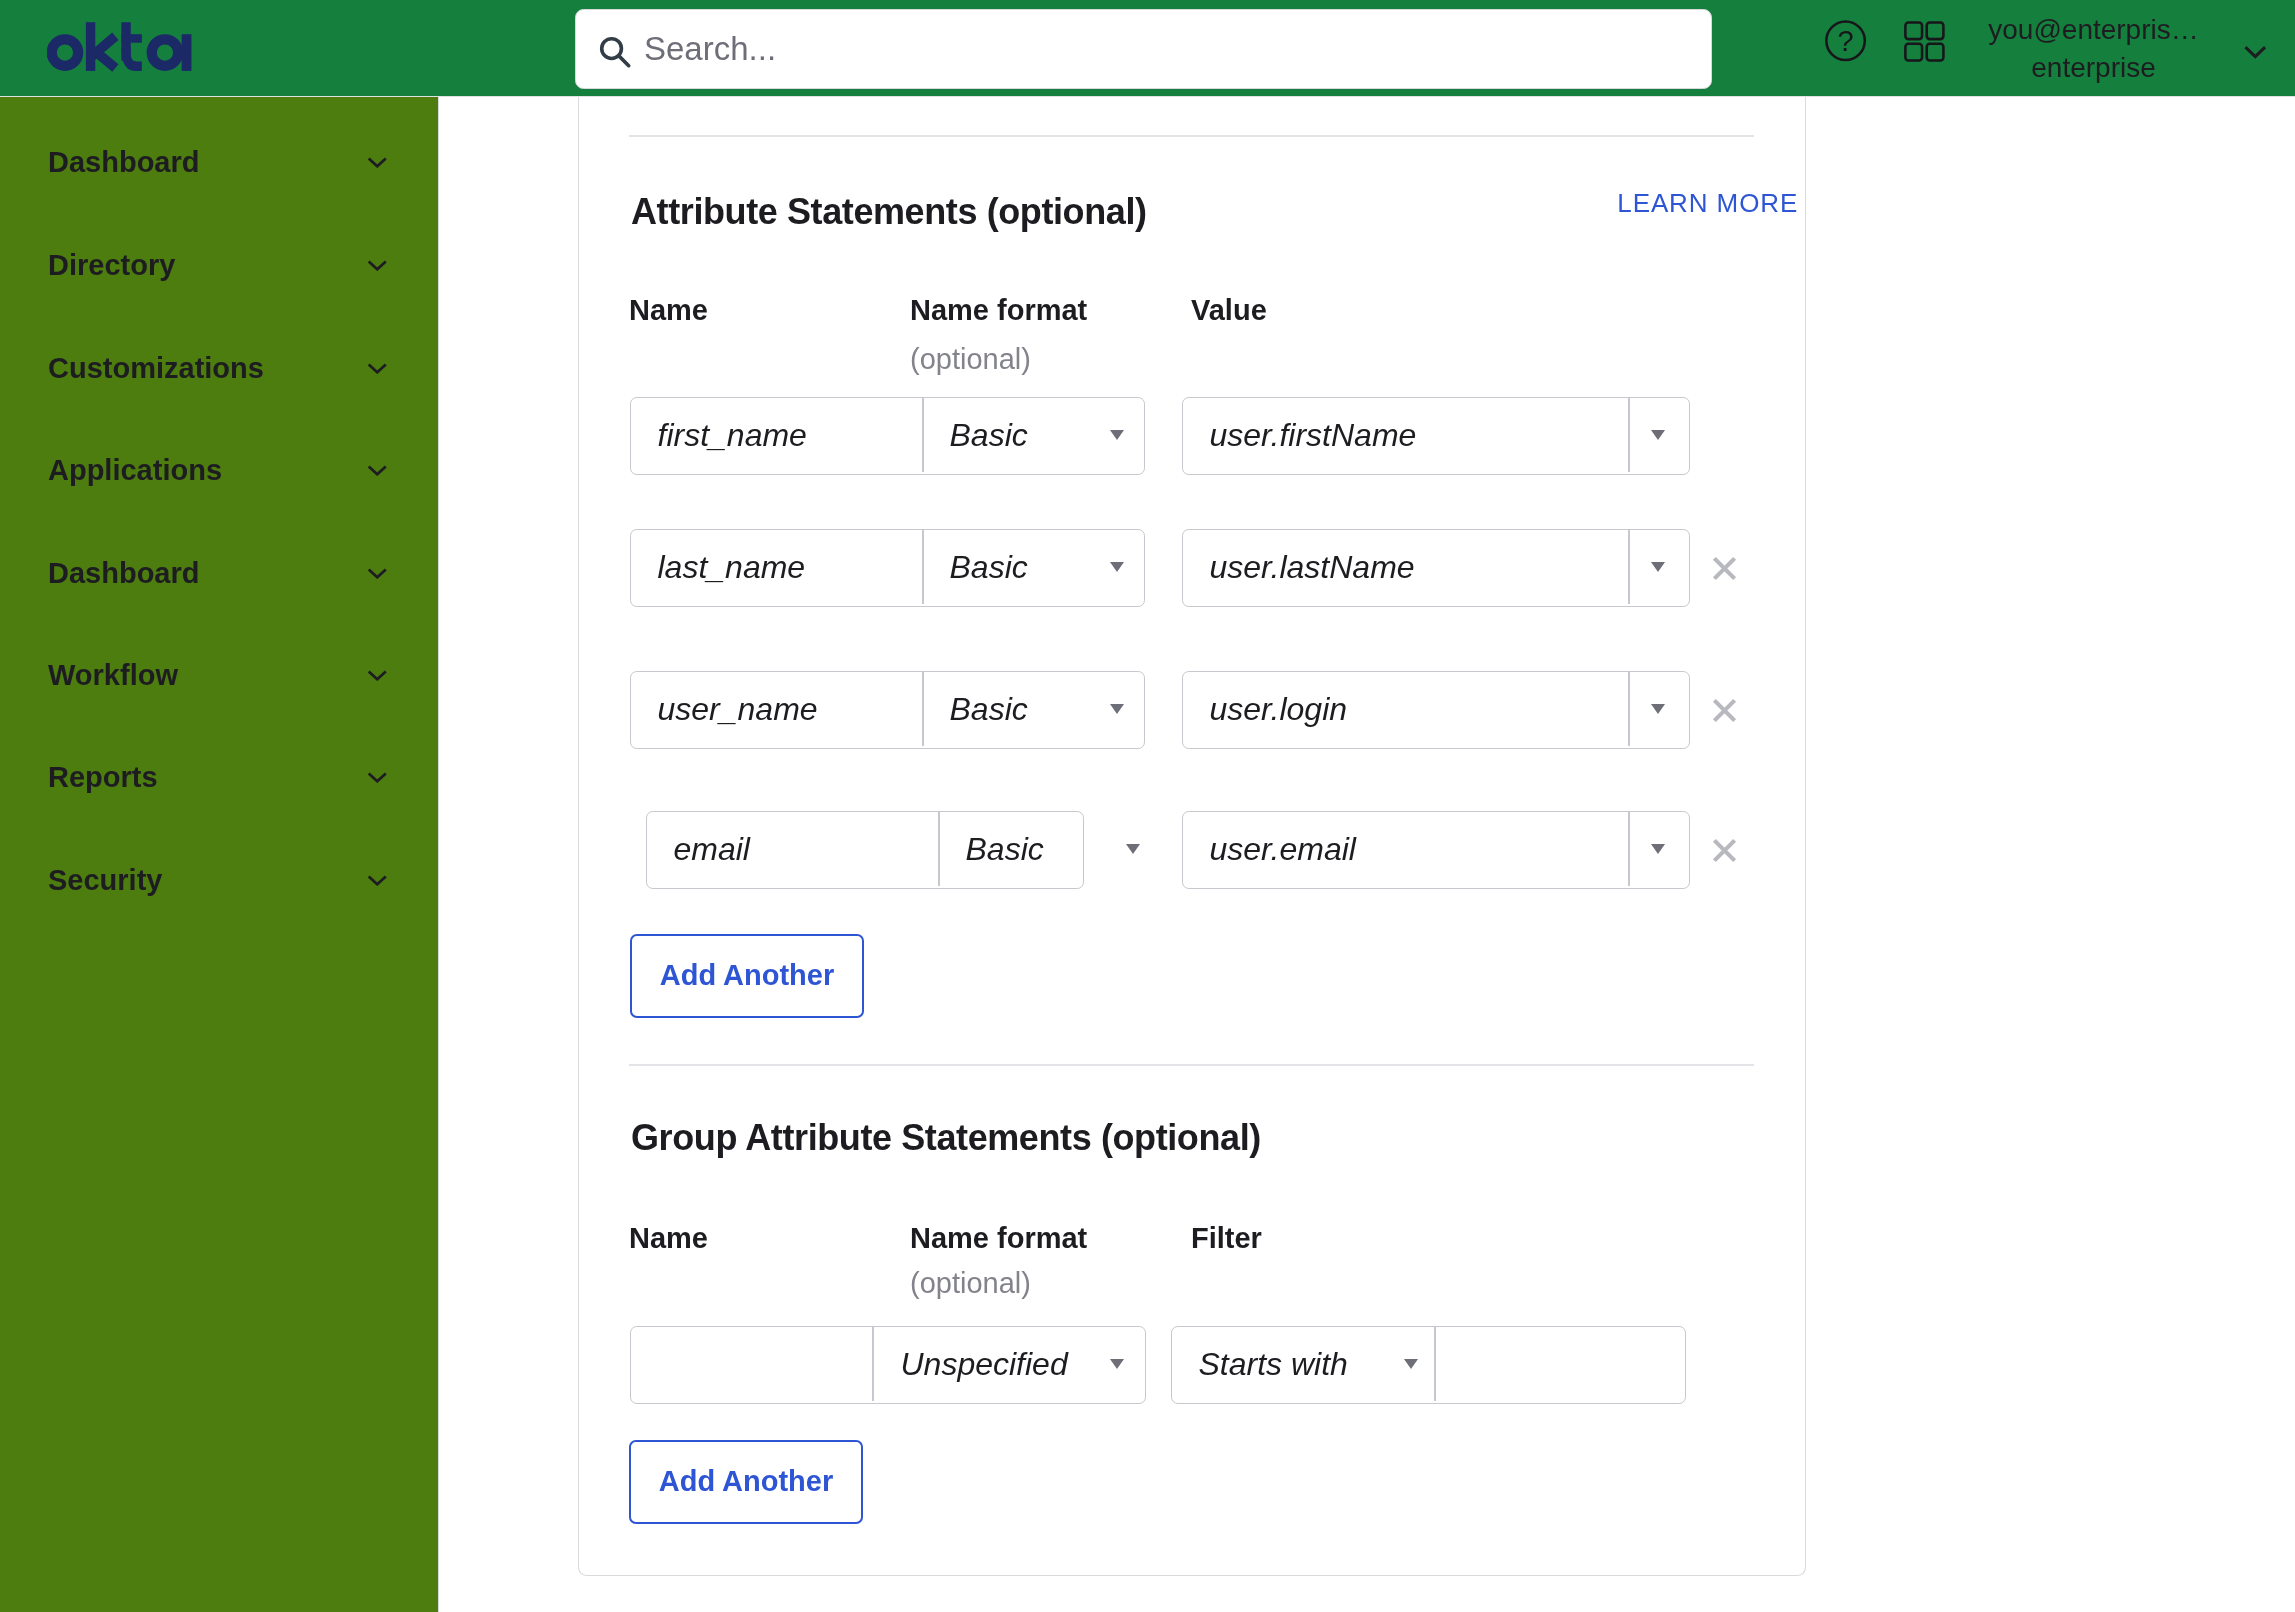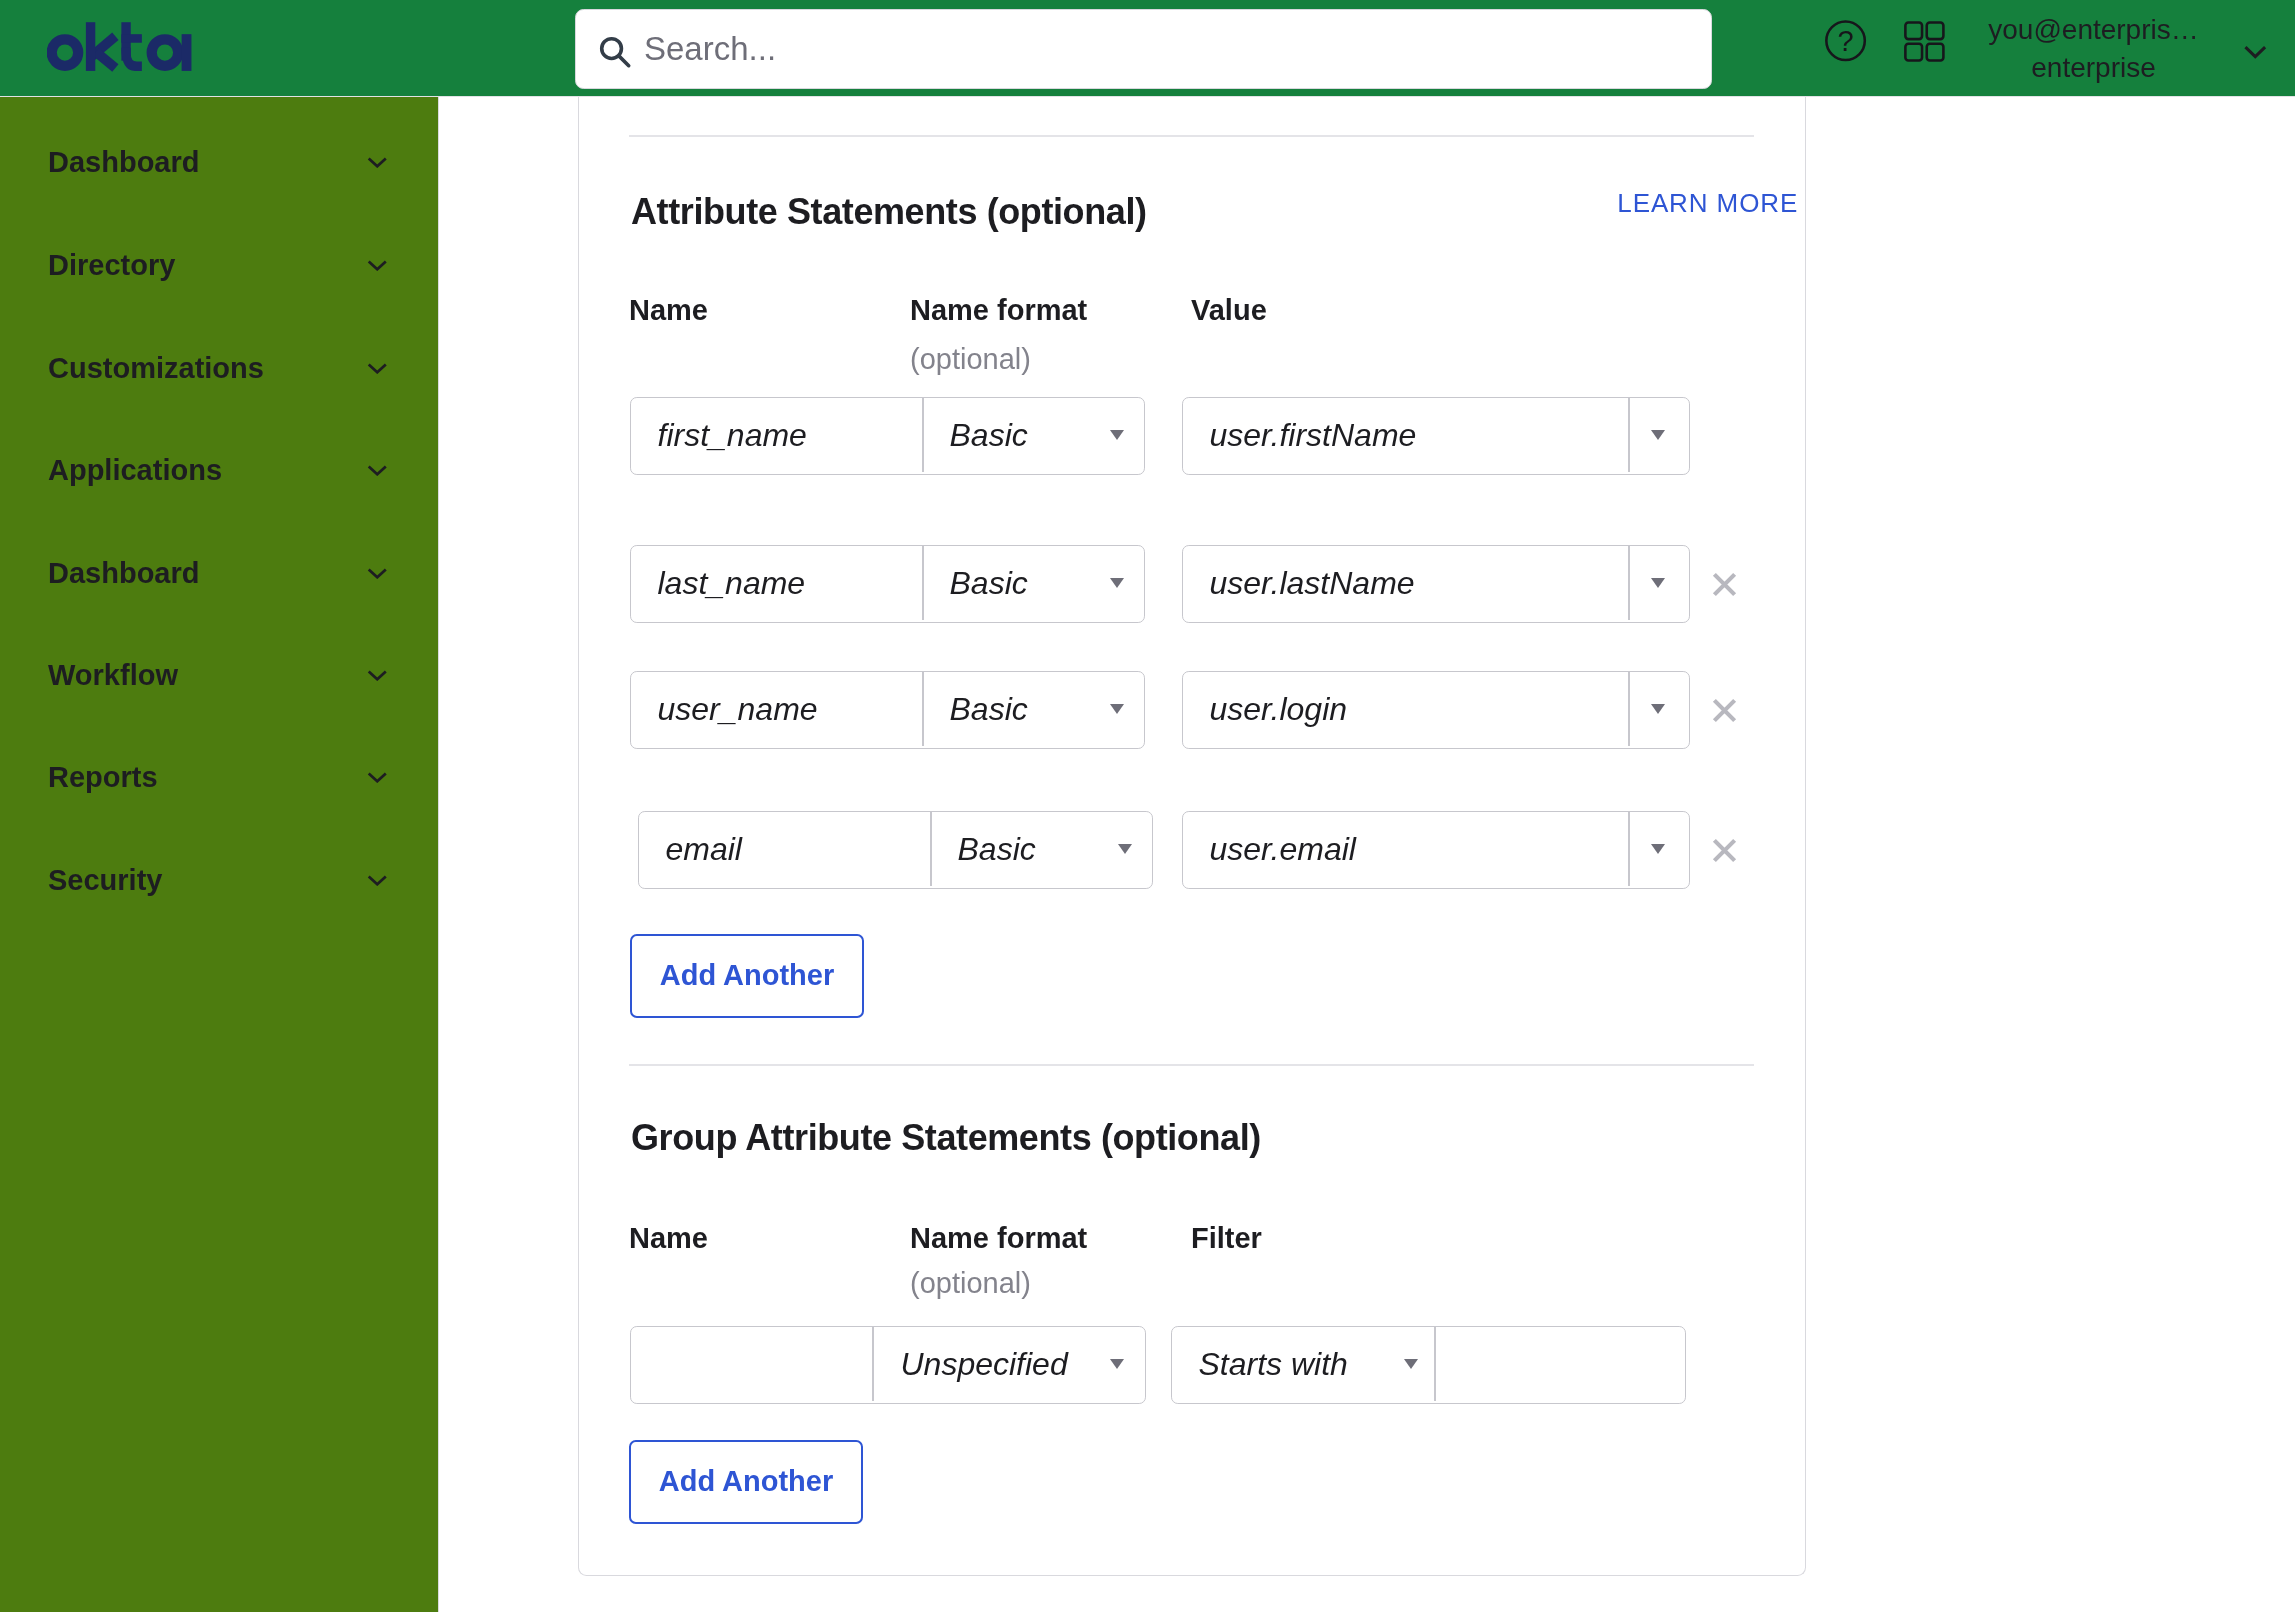--- a/index.html
+++ b/index.html
@@ -151,21 +151,21 @@
     </div>
     <div class="grp" style="left:552px; width:508px;">
       <div class="seg" style="left:0">
           <span class="tx">user.firstName</span>
         </div>
       <div class="vline" style="left:445px"></div>
       <div class="tri" style="left:468px"></div>
     </div>
   </div>
 
-  <div class="row" style="top:448px; width:1196px;padding-left:12px;">
+  <div class="row" style="top:432px; width:1196px;padding-left:12px;">
     <div class="grp" style="left:0; width:515px;">
       <div class="seg" style="left:0; width:291px;">
           <span class="tx">last_name</span>
         </div>
       <div class="vline" style="left:291px"></div>
       <div class="seg" style="left:292px;">
           <span class="tx">Basic</span>
         </div>
       <div class="tri" style="left:479px"></div>
     </div>
@@ -198,21 +198,21 @@
         </div>
       <div class="vline" style="left:445px"></div>
       <div class="tri" style="left:468px"></div>
     </div>
     <svg class="xbtn" style="left:1081px" width="27" height="27" viewBox="0 0 32 32">
         <path d="M4 4 L28 28 M28 4 L4 28" stroke="#b8b8bf" stroke-width="5"></path>
       </svg>
   </div>
 
   <div class="row" style="top:714px; width:1196px;">
-    <div class="grp" style="left:8px; width:515px;padding-left:32px;">
+    <div class="grp" style="left:16px; width:438px;padding-left:32px;">
       <div class="seg" style="left:0; width:291px;">
           <span class="tx">email</span>
         </div>
       <div class="vline" style="left:291px"></div>
       <div class="seg" style="left:292px;">
           <span class="tx">Basic</span>
         </div>
       <div class="tri" style="left:479px"></div>
     </div>
     <div class="grp" style="left:552px; width:508px;">

